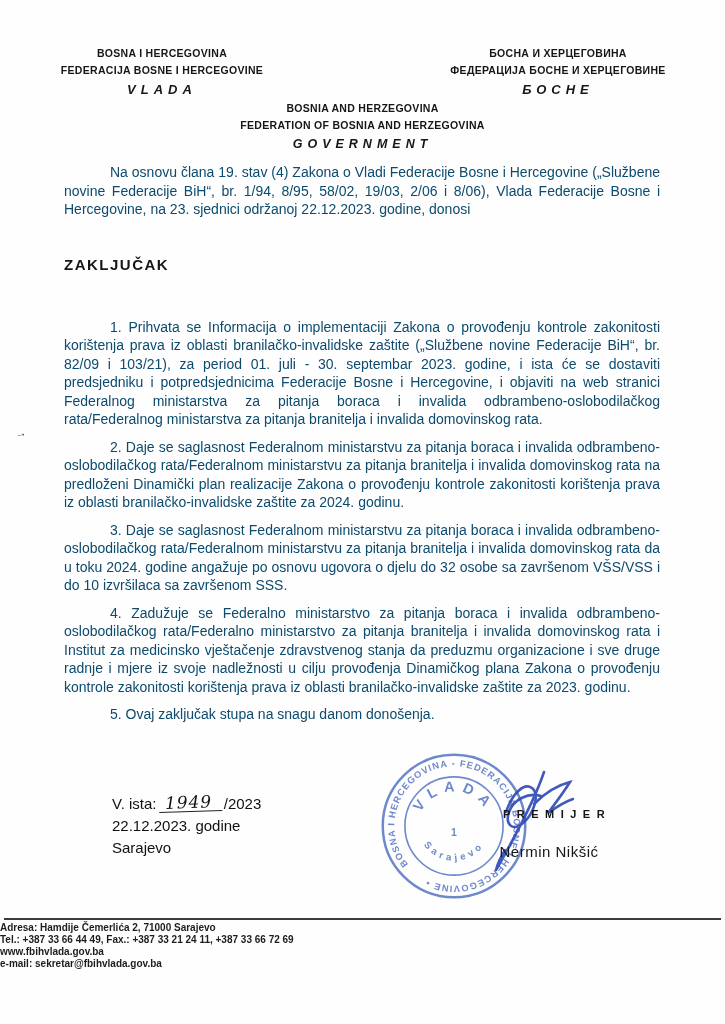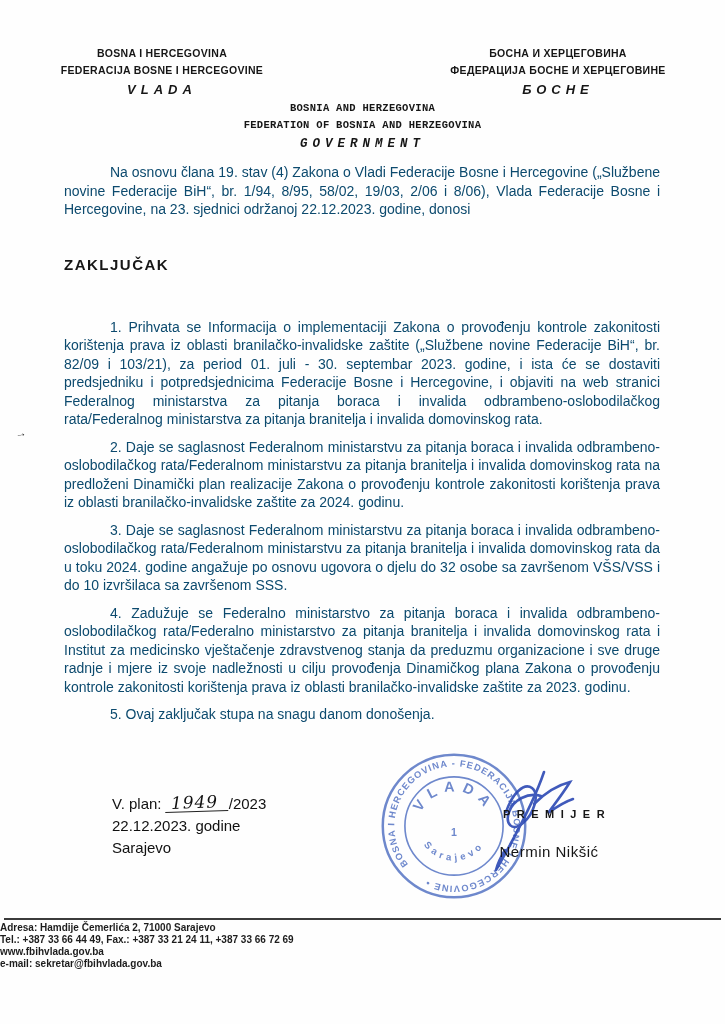--- a/index.html
+++ b/index.html
@@ -5,21 +5,21 @@
   html,body{margin:0;padding:0;background:#e8e8e8;}
   .page{
     position:relative;width:725px;height:1024px;margin:0 auto;
     background:#fefefe;overflow:hidden;
     font-family:"Liberation Sans",sans-serif;color:#161616;
   }
   
   .hdr-block{position:absolute;text-align:center;font-size:10.5px;font-weight:700;line-height:17px;letter-spacing:.3px;}
   .hdr-left{top:45px;left:46px;width:232px;}
   .hdr-right{top:45px;left:436px;width:244px;}
-  .hdr-center{top:100px;left:0;width:725px;font-family:Liberation Mono, monospace;}
+  .hdr-center{top:100px;left:0;width:725px;}
   .hdr-vlada{display:block;margin-top:2px;font-style:italic;font-size:13px;letter-spacing:5px;}
   .hdr-gov{display:block;margin-top:2px;font-style:italic;font-size:12.5px;letter-spacing:5px;text-align:center;}
   
   .doc-body{position:absolute;top:163px;left:64px;width:596px;}
   .doc-body p{
     margin:0 0 9px 0;text-align:justify;text-indent:46px;
     font-size:14px;line-height:18.5px;color:#0c4a6e;
   }
   .doc-title{
     margin:37px 0 45px 0;font-weight:700;
@@ -74,21 +74,21 @@
     <p>Na osnovu člana 19. stav (4) Zakona o Vladi Federacije Bosne i Hercegovine („Službene novine Federacije BiH“, br. 1/94, 8/95, 58/02, 19/03, 2/06 i 8/06), Vlada Federacije Bosne i Hercegovine, na 23. sjednici održanoj 22.12.2023. godine, donosi</p>
     <div class="doc-title">ZAKLJUČAK</div>
     <p>1. Prihvata se Informacija o implementaciji Zakona o provođenju kontrole zakonitosti korištenja prava iz oblasti branilačko-invalidske zaštite („Službene novine Federacije BiH“, br. 82/09 i 103/21), za period 01. juli - 30. septembar 2023. godine, i ista će se dostaviti predsjedniku i potpredsjednicima Federacije Bosne i Hercegovine, i objaviti na web stranici Federalnog ministarstva za pitanja boraca i invalida odbrambeno-oslobodilačkog rata/Federalnog ministarstva za pitanja branitelja i invalida domovinskog rata.</p>
     <p>2. Daje se saglasnost Federalnom ministarstvu za pitanja boraca i invalida odbrambeno-oslobodilačkog rata/Federalnom ministarstvu za pitanja branitelja i invalida domovinskog rata na predloženi Dinamički plan realizacije Zakona o provođenju kontrole zakonitosti korištenja prava iz oblasti branilačko-invalidske zaštite za 2024. godinu.</p>
     <p>3. Daje se saglasnost Federalnom ministarstvu za pitanja boraca i invalida odbrambeno-oslobodilačkog rata/Federalnom ministarstvu za pitanja branitelja i invalida domovinskog rata da u toku 2024. godine angažuje po osnovu ugovora o djelu do 32 osobe sa završenom VŠS/VSS i do 10 izvršilaca sa završenom SSS.</p>
     <p>4. Zadužuje se Federalno ministarstvo za pitanja boraca i invalida odbrambeno-oslobodilačkog rata/Federalno ministarstvo za pitanja branitelja i invalida domovinskog rata i Institut za medicinsko vještačenje zdravstvenog stanja da preduzmu organizacione i sve druge radnje i mjere iz svoje nadležnosti u cilju provođenja Dinamičkog plana Zakona o provođenju kontrole zakonitosti korištenja prava iz oblasti branilačko-invalidske zaštite za 2023. godinu.</p>
     <p>5. Ovaj zaključak stupa na snagu danom donošenja.</p>
   </div>
 
   <div class="vbroj">
-    <span>V. plan:</span><span class="hand">1949</span><span>/2023</span><br>
+    <span>V. ista:</span><span class="hand">1949</span><span>/2023</span><br>
     <span>22.12.2023. godine</span><br>
     <span>Sarajevo</span>
   </div>
 
   <svg class="stamp" viewBox="0 0 160 160">
     <defs>
       <path id="ringPath" d="M 32.5 119.9 A 62 62 0 0 1 127.5 40.1 A 62 62 0 0 1 32.5 119.9"></path>
       <path id="vladaPath" d="M 42 82 A 38 38 0 0 1 118 82"></path>
       <path id="sarajevoPath" d="M 42 78 A 38 38 0 0 0 118 78"></path>
     </defs>

